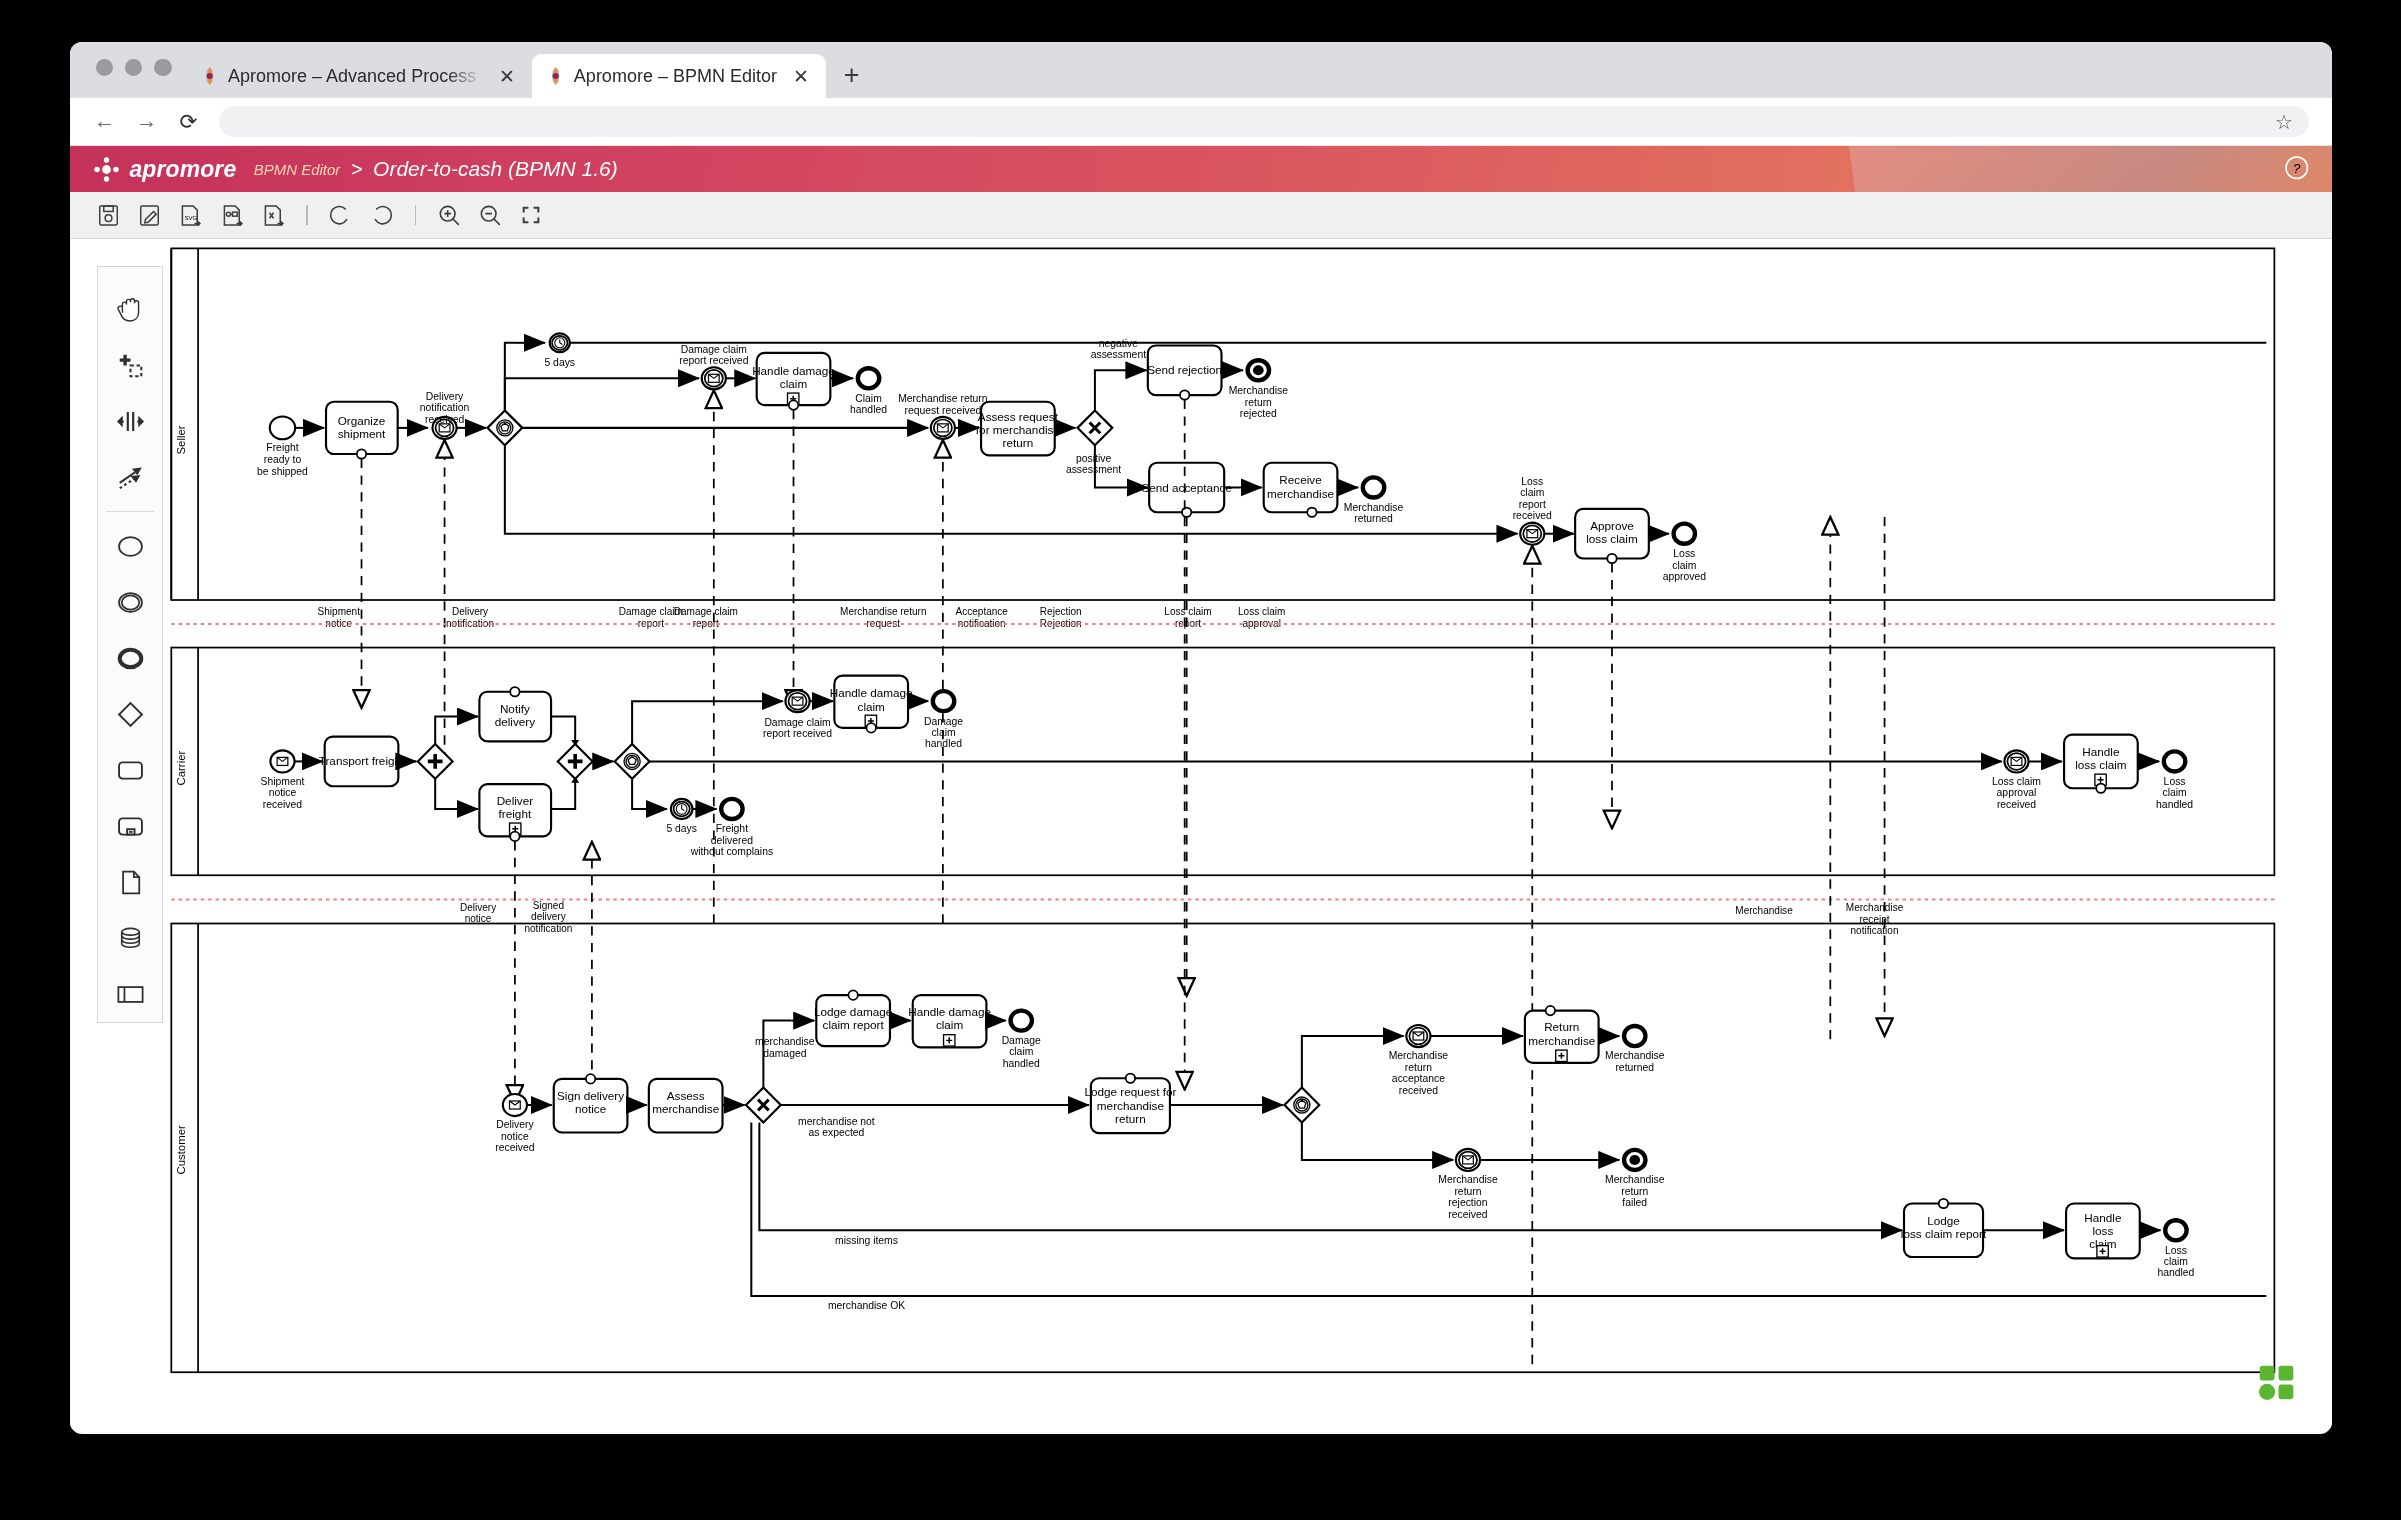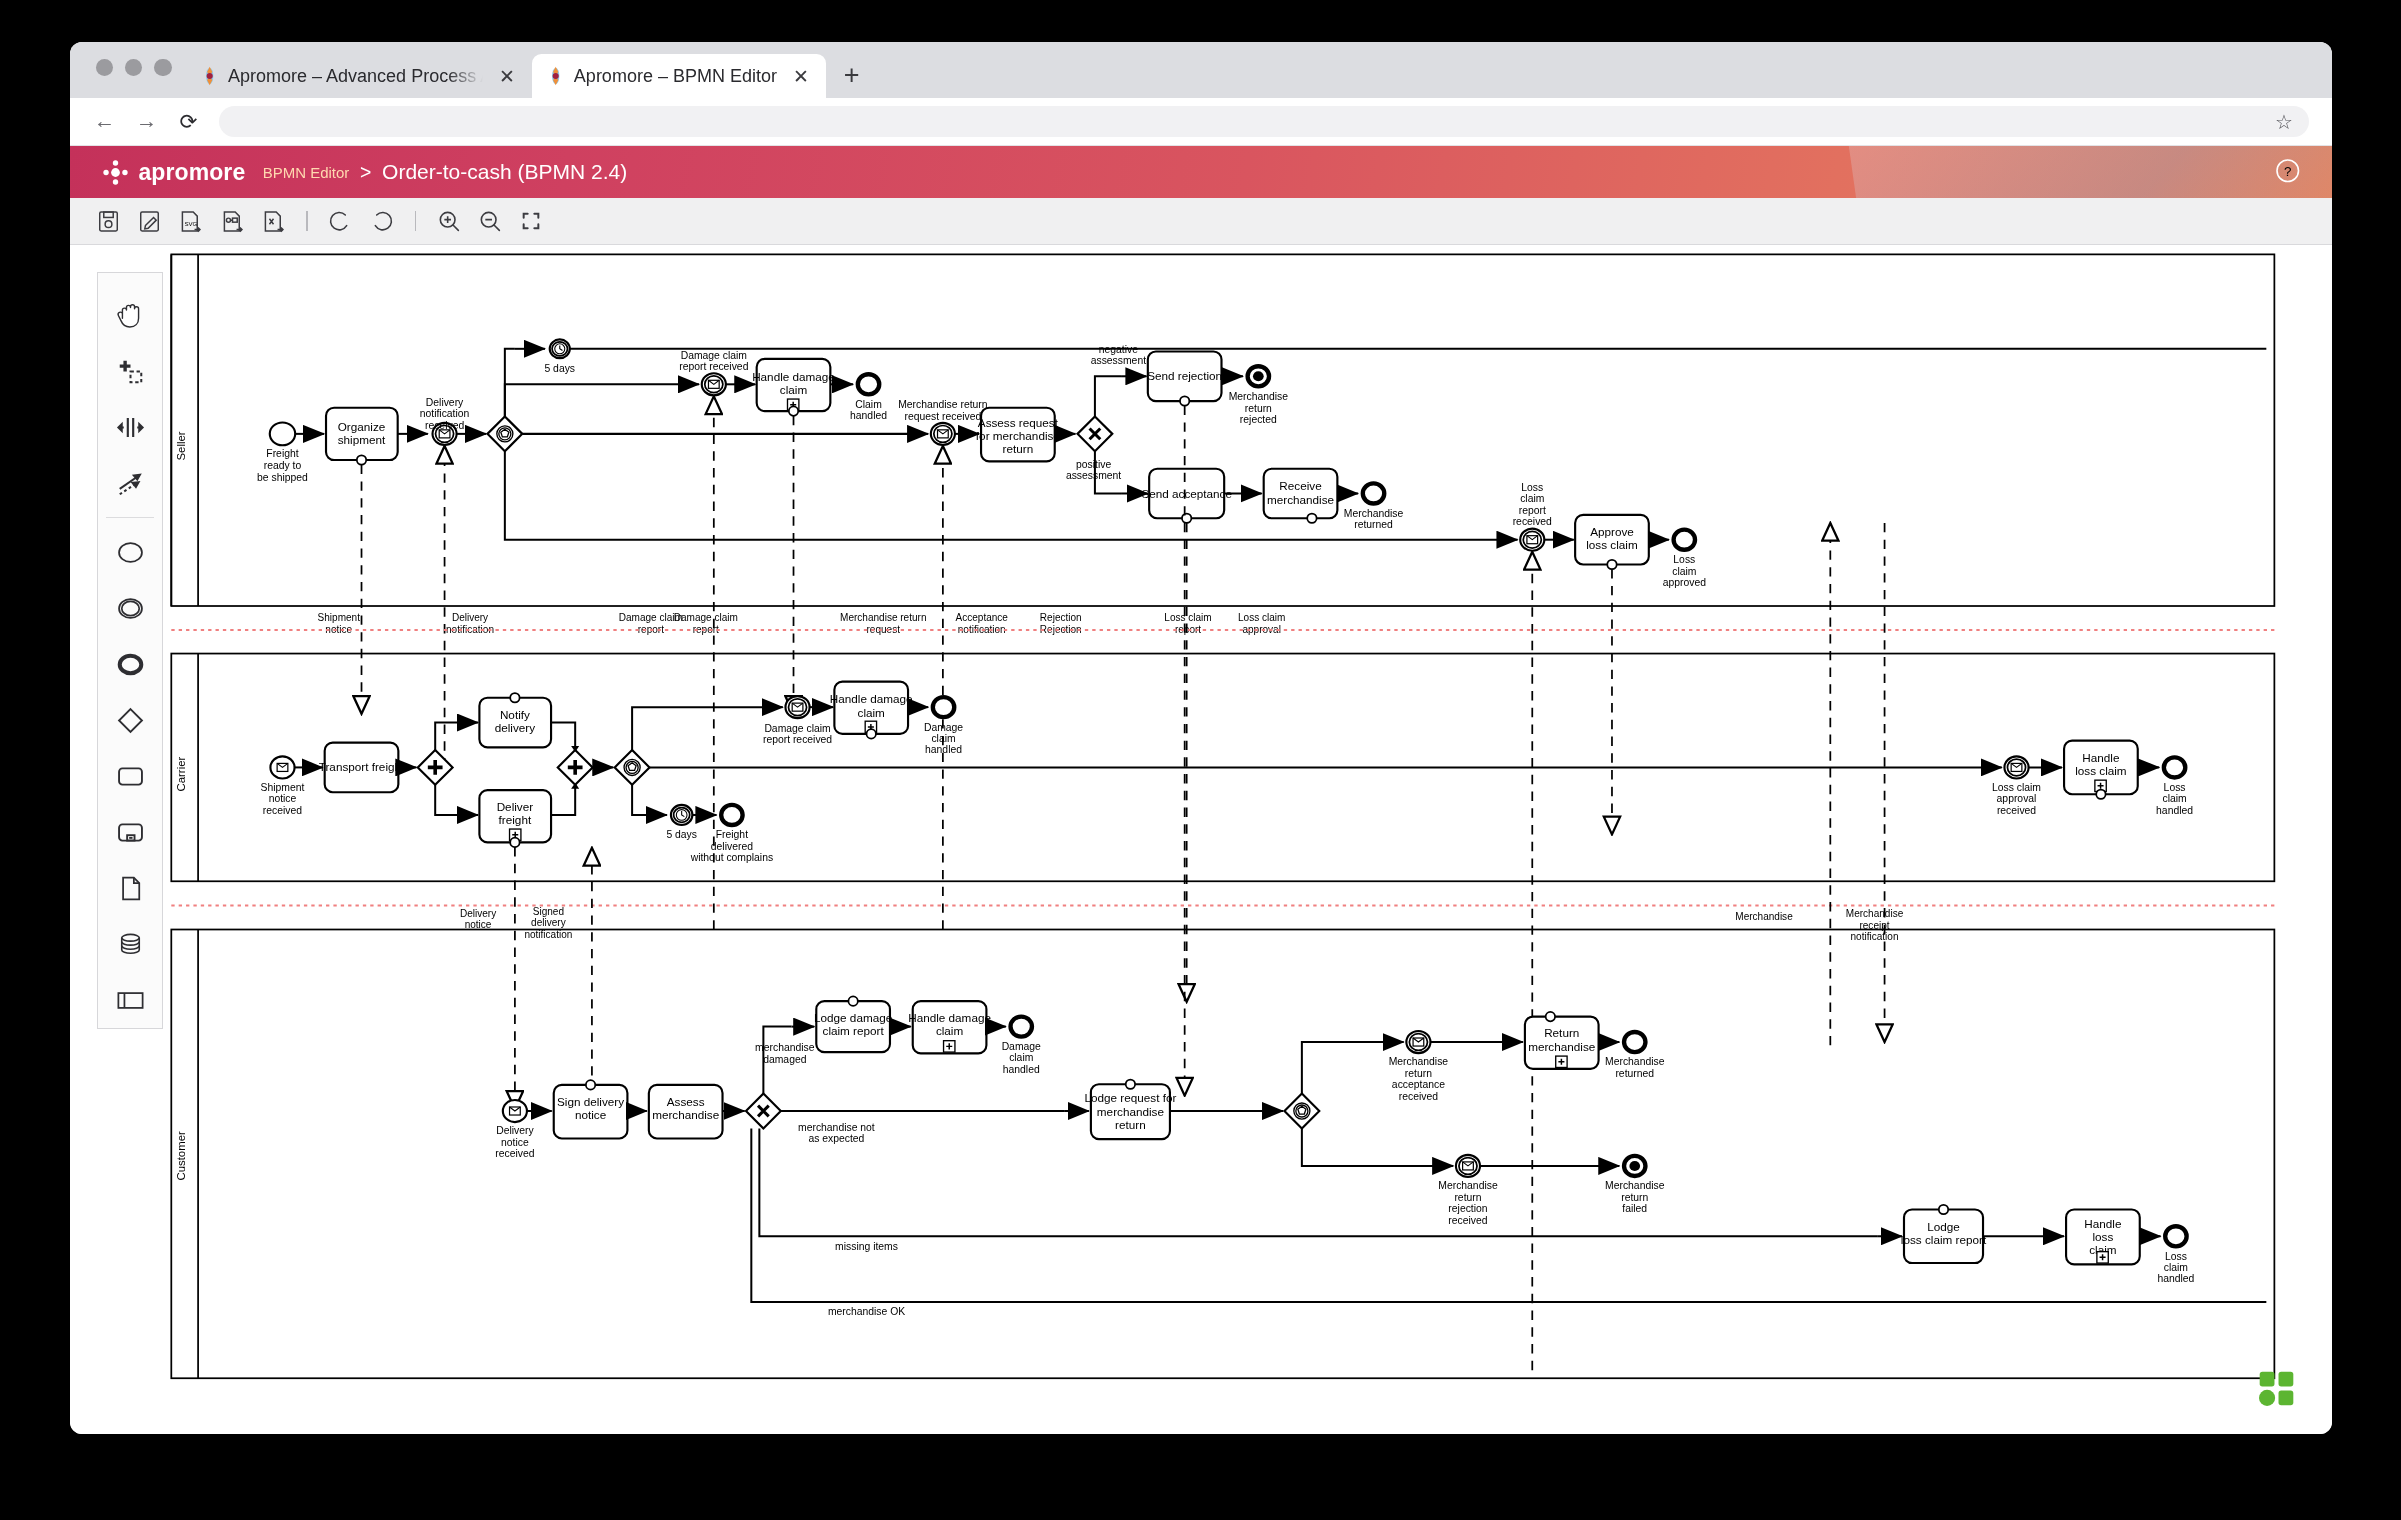--- a/index.html
+++ b/index.html
@@ -44,23 +44,23 @@
   }
   .navbtn { font-size:21.4px; color:#6b6b70; width:23px; text-align:center;}
   .navbtn.active { color:#2c2c30; }
   .omnibox {
     flex:1; height:31px; background:#f1f1f3; border-radius:15.4px;
     display:flex; align-items:center; justify-content:flex-end; padding:0 16px;
   }
   .star { font-size:20px; color:#55555a; }
   
   .appheader {
-    height:52px; position:relative; overflow:hidden;
+    height:46px; position:relative; overflow:hidden;
     background:linear-gradient(100deg,#c4315a 0%,#cf4060 22%,#d9555f 52%,#e2705f 78%,#e8845e 100%);
-    display:flex; align-items:center; padding:0 32px; color:#fff;
+    display:flex; align-items:center; padding:0 23px; color:#fff;font-style:italic;
   }
   .appheader::after{
     content:""; position:absolute; right:-228px; top:-114px; width:704px; height:281px;
     background:linear-gradient(140deg, rgba(255,255,255,.22), rgba(120,170,220,.28) 45%, rgba(255,255,255,0) 75%);
     transform:rotate(-8deg); pointer-events:none;
   }
   .brand { display:flex; align-items:center; gap:9.4px; font-size:23px; font-weight:700; letter-spacing:0.1px; z-index:2;}
   .hdr-app { font-size:15px; color:#ffd9b0; margin-left:17.4px; z-index:2;}
   .hdr-sep { font-size:19.4px; color:#ffffff; margin:0 10.7px; z-index:2;}
   .hdr-doc { font-size:21px; color:#ffffff; z-index:2;}
@@ -143,21 +143,21 @@
         <circle cx="20" cy="20" r="6.5" fill="#fff"></circle>
         <circle cx="20" cy="6" r="4" fill="#fff"></circle>
         <circle cx="20" cy="34" r="4" fill="#fff"></circle>
         <circle cx="6" cy="20" r="4" fill="#fff"></circle>
         <circle cx="34" cy="20" r="4" fill="#fff"></circle>
       </svg>
       <span>apromore</span>
     </span>
     <span class="hdr-app">BPMN Editor</span>
     <span class="hdr-sep">&gt;</span>
-    <span class="hdr-doc">Order-to-cash (BPMN 2.4)</span>
+    <span class="hdr-doc">Order-to-cash (BPMN 1.6)</span>
     <span class="help-icon">
       <svg width="25.5" height="25.5" viewBox="0 0 38 38">
         <circle cx="19" cy="19" r="16" fill="none" stroke="#ffffff" stroke-width="2.4"></circle>
         <text x="19" y="27" font-size="20" fill="#ffffff" text-anchor="middle" font-family="Liberation Sans, sans-serif">?</text>
       </svg>
     </span>
   </div>
 
   <div class="toolbar">
     <span class="tbtn">

